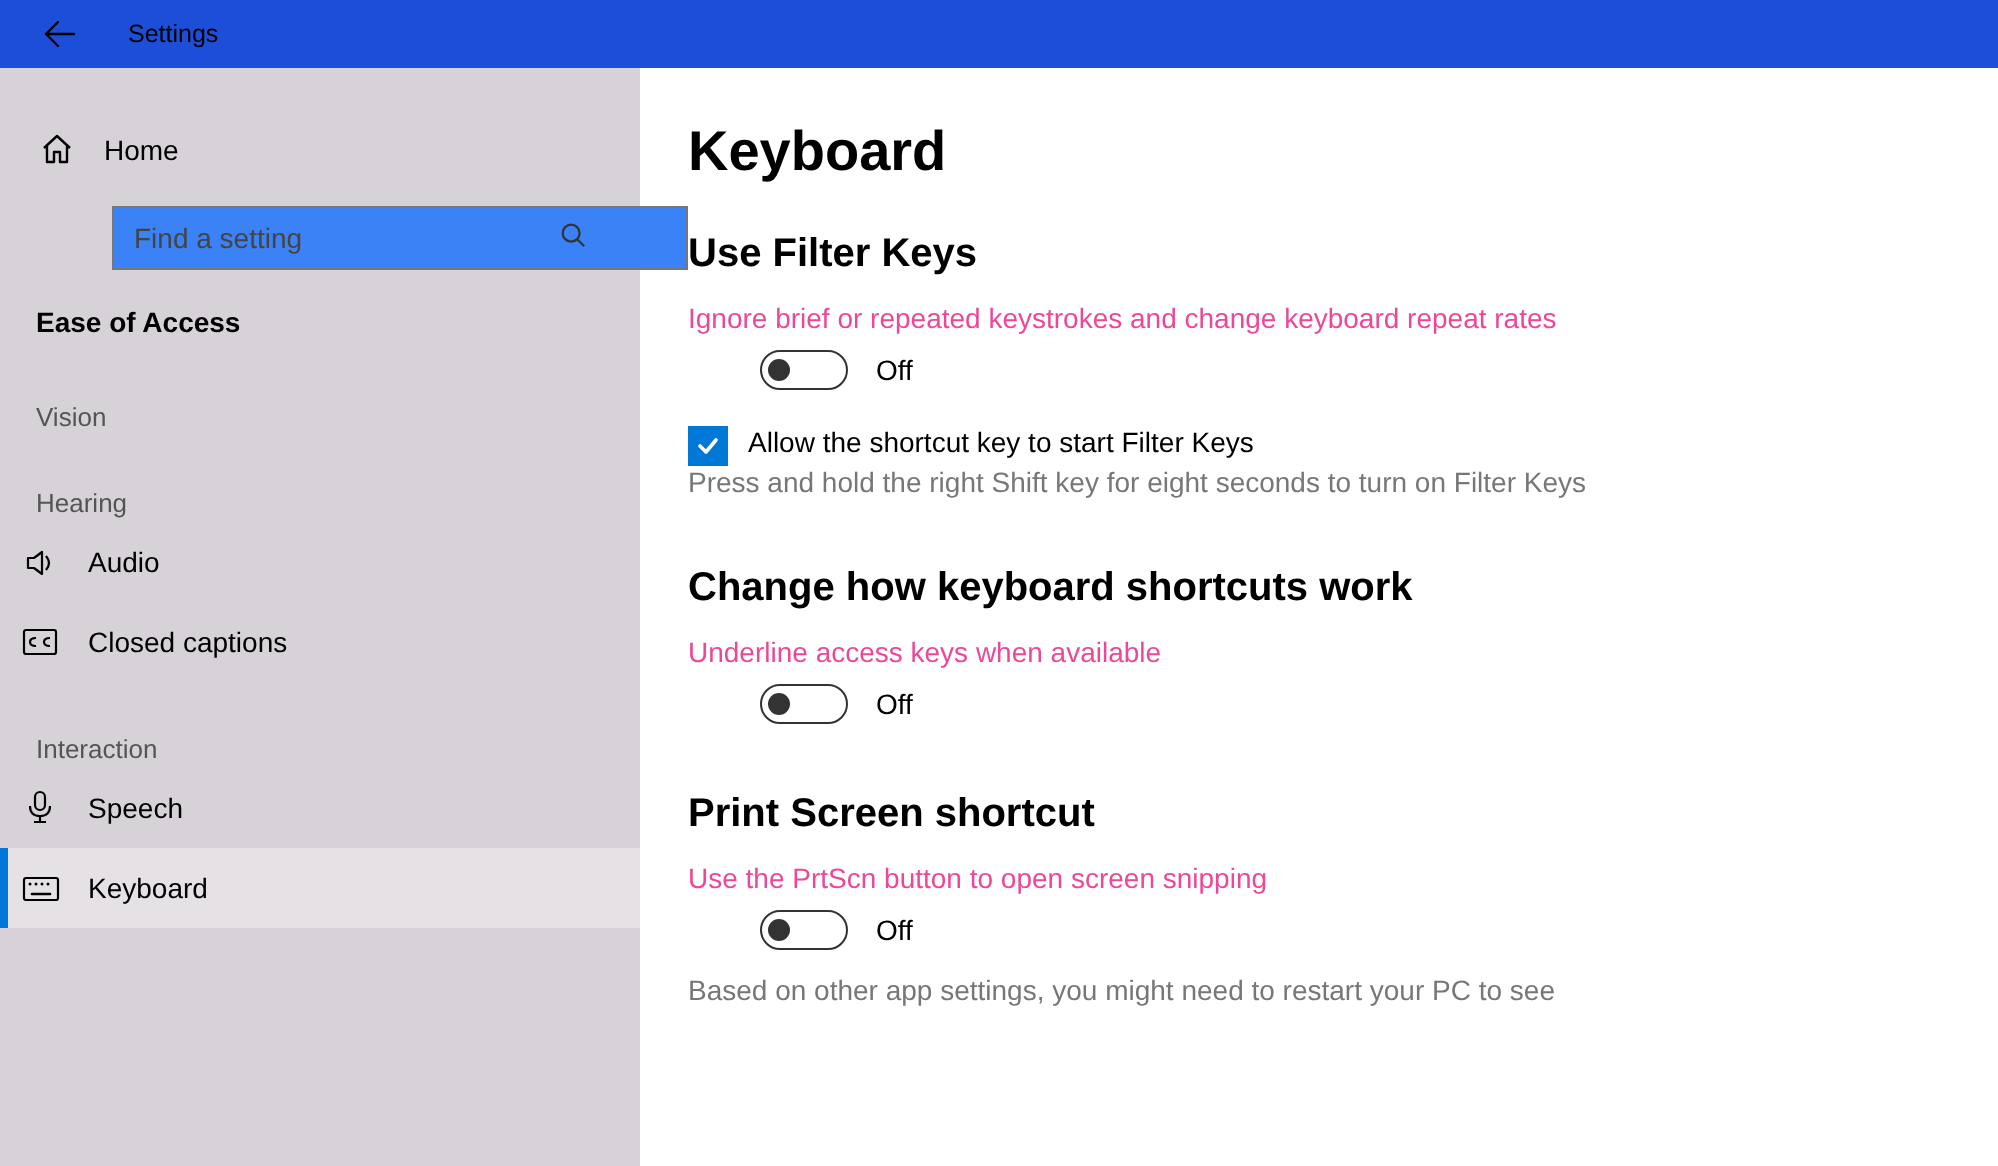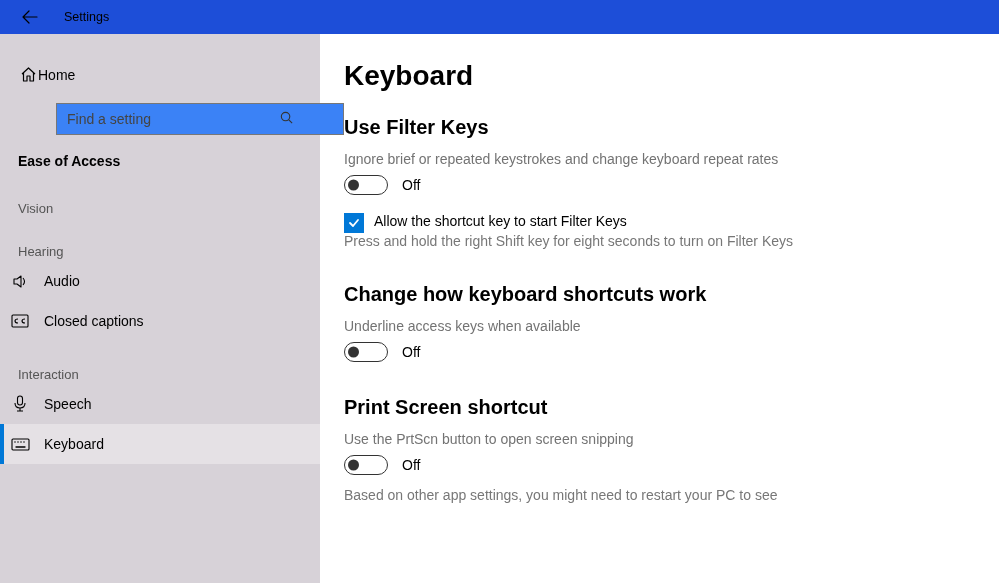--- a/index.html
+++ b/index.html
@@ -45,21 +45,21 @@
     display: flex;
     flex-direction: column;
   }
   .home-row {
     display: flex;
     align-items: center;
     padding: 10px 18px;
     cursor: pointer;
   }
   .home-row .icon { width: 20px; display:flex; align-items:center; justify-content:center; }
-  .home-row .label { font-size: 14px; }
+  .home-row .label { margin-left: 14px; font-size: 14px; }
   .search-wrap {
     margin: 10px 16px 0 16px;
   }
   .search {
     width: 100%;
     height: 32px;
     border: 1px solid #777;
     background: #3b82f6;
     padding: 0 34px 0 10px;
     font-size: 14px;
@@ -117,34 +117,35 @@
     font-weight: 600;
     margin-bottom: 24px;
   }
   .section-title {
     font-size: 20px;
     font-weight: 600;
     margin-bottom: 12px;
   }
   .desc {
     font-size: 14px;
-    color: #737373;
+    color: #ec4899;
     margin-bottom: 8px;
   }
   .hint {
     font-size: 14px;
     color: #777;
     margin-top: 0;
   }
   .section { margin-bottom: 34px; }
   .toggle-row {
     display: flex;
     align-items: center;
     gap: 14px;
     margin-top: 6px;
+    margin-left: 36px;
   }
   .toggle {
     width: 44px;
     height: 20px;
     border: 1.5px solid #333;
     border-radius: 10px;
     position: relative;
     cursor: pointer;
     background: #fff;
   }

